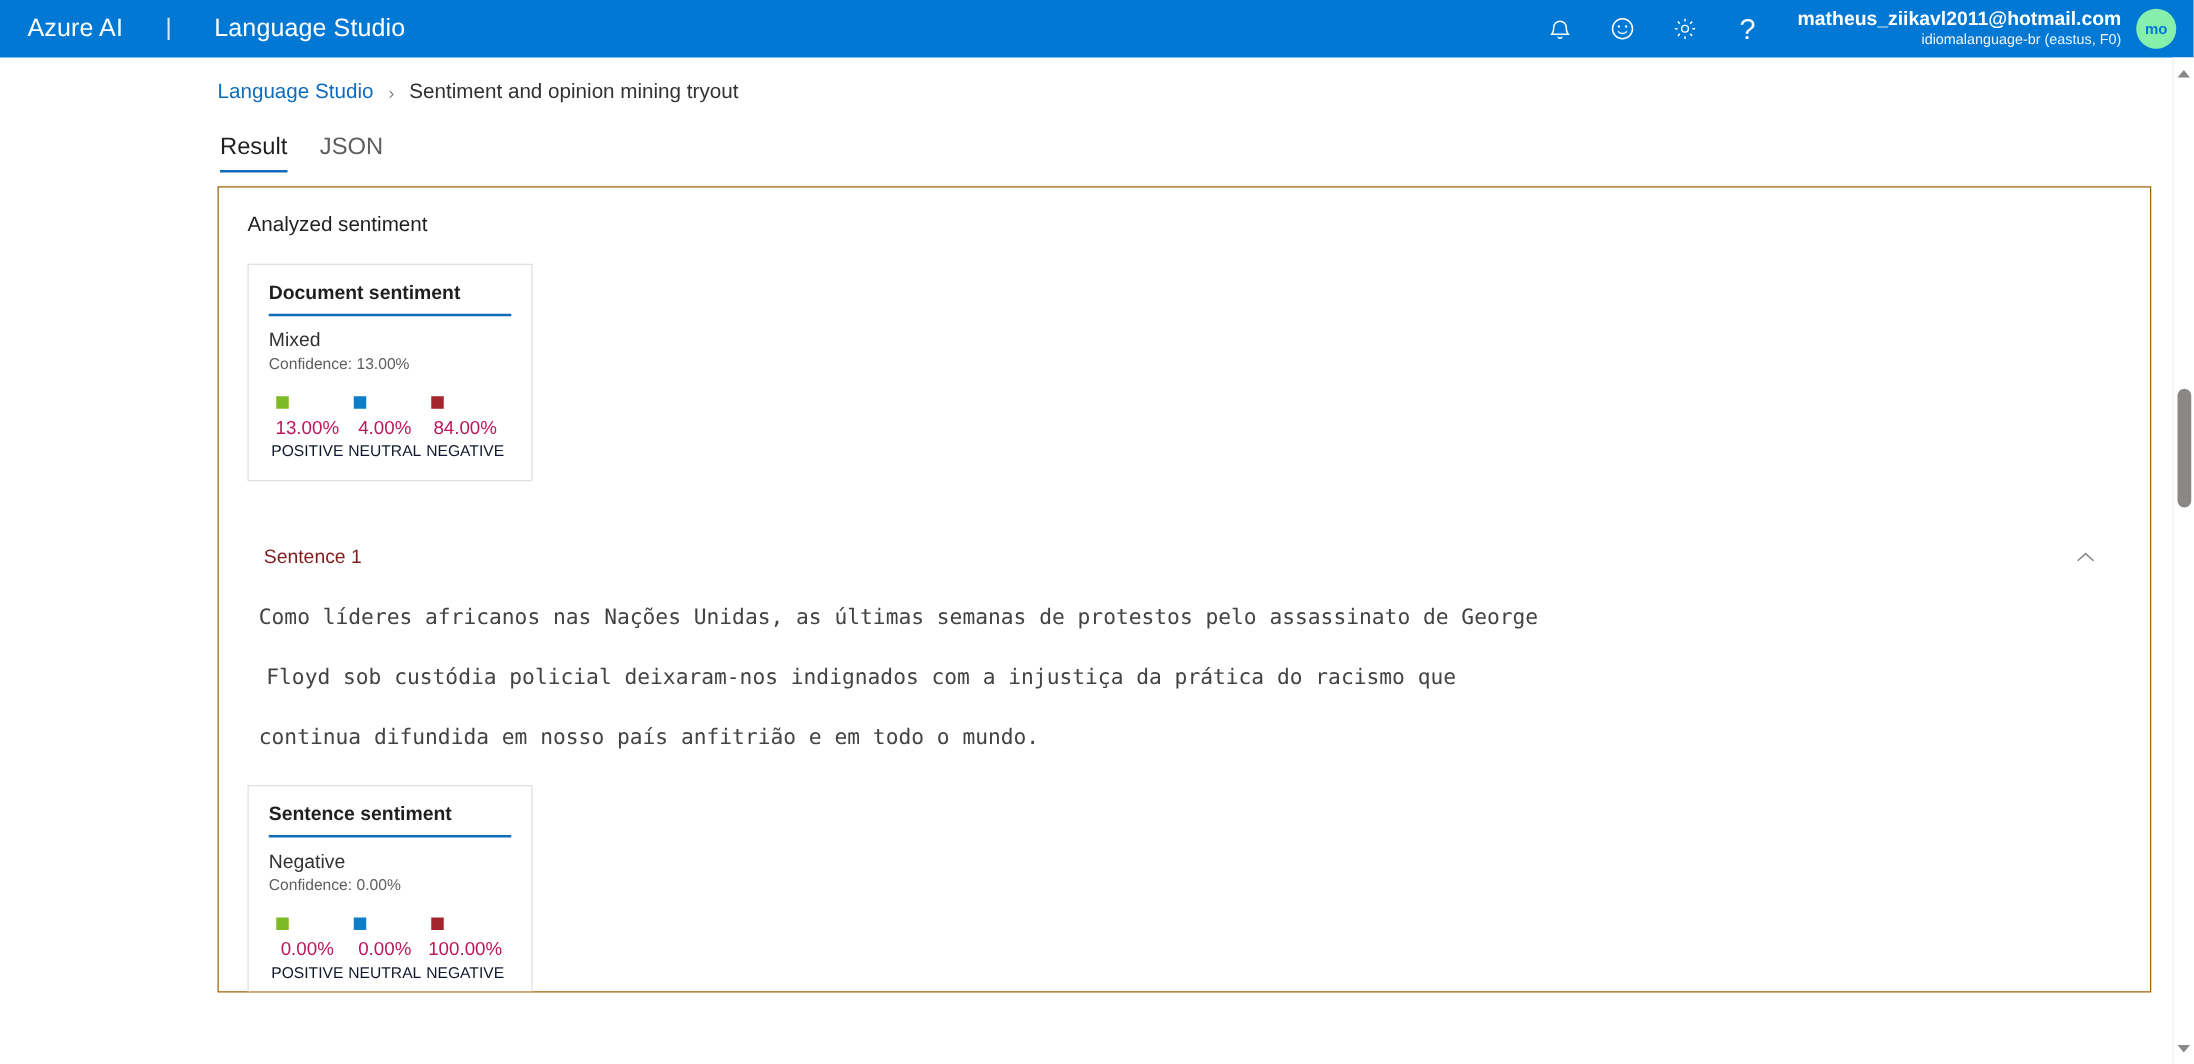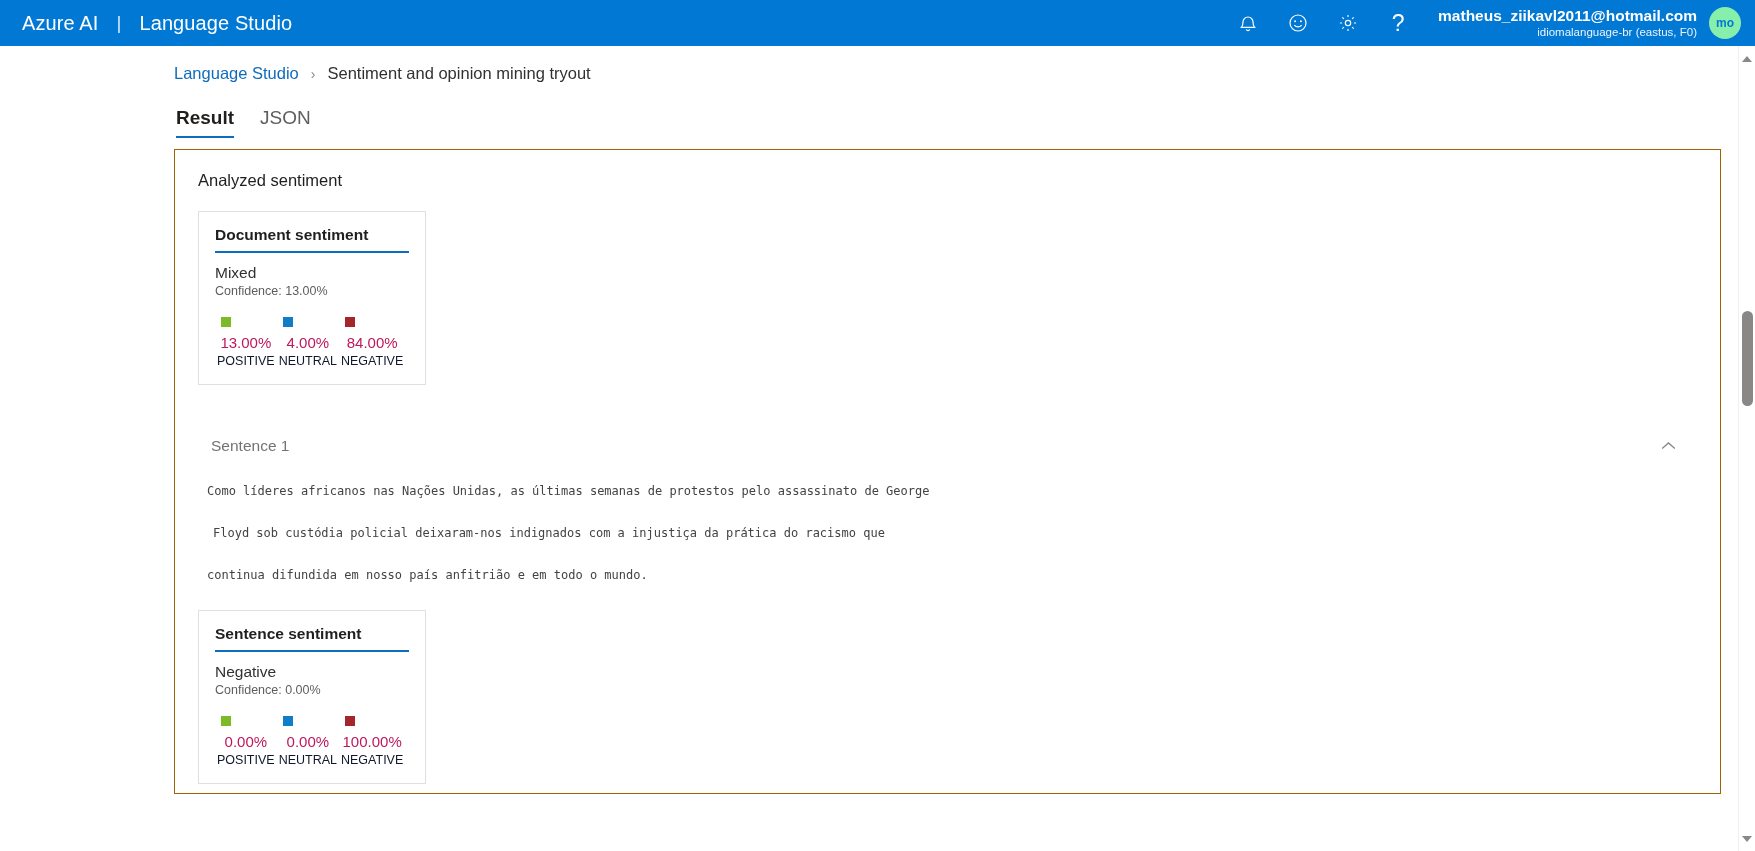--- a/index.html
+++ b/index.html
@@ -20,20 +20,21 @@
     align-items: center;
     padding: 0 14px 0 22px;
     color: #ffffff;
     position: relative;
   }
   .brand {
     display: flex;
     align-items: center;
     font-size: 20px;
     letter-spacing: .1px;
+    gap: 16px;
   }
   .brand-sep {
     margin: 0 18px;
     font-weight: 300;
     opacity: .85;
     font-size: 19px;
   }
   .topbar-spacer { flex: 1; }
 
   .topbar-icons {
@@ -123,21 +124,21 @@
   }
   .tab {
     font-size: 19px;
     color: #605E5C;
     padding-bottom: 9px;
     cursor: pointer;
     position: relative;
   }
   .tab.active {
     color: #201F1E;
-    font-weight: 700;
+    font-weight: 400;
   }
   .tab.active::after {
     content: "";
     position: absolute;
     left: 0; right: 0; bottom: 0;
     height: 2.5px;
     background: #0F6CBD;
   }
 
   
@@ -216,35 +217,35 @@
   
   .sentence-head {
     display: flex;
     align-items: center;
     justify-content: space-between;
     padding: 0 38px 0 36px;
     margin-top: 47px;
   }
   .sentence-title {
     font-size: 15.5px;
-    color: #737373;
+    color: #7f1d1d;
   }
   .chev-btn {
     width: 28px; height: 28px;
     display: flex;
     align-items: center;
     justify-content: center;
     cursor: pointer;
   }
 
   .sentence-text {
     margin-top: 24px;
     padding: 0 36px 0 32px;
     font-family: "DejaVu Sans Mono", monospace;
-    font-size: 12px;
+    font-size: 17px;
     color: #444242;
     letter-spacing: 0;
   }
   .sentence-text p { margin-bottom: 28px; }
   .sentence-text p:nth-child(2) { padding-left: 6px; }
 
   
   .scrollbar {
     position: absolute;
     top: 0; right: 0;

